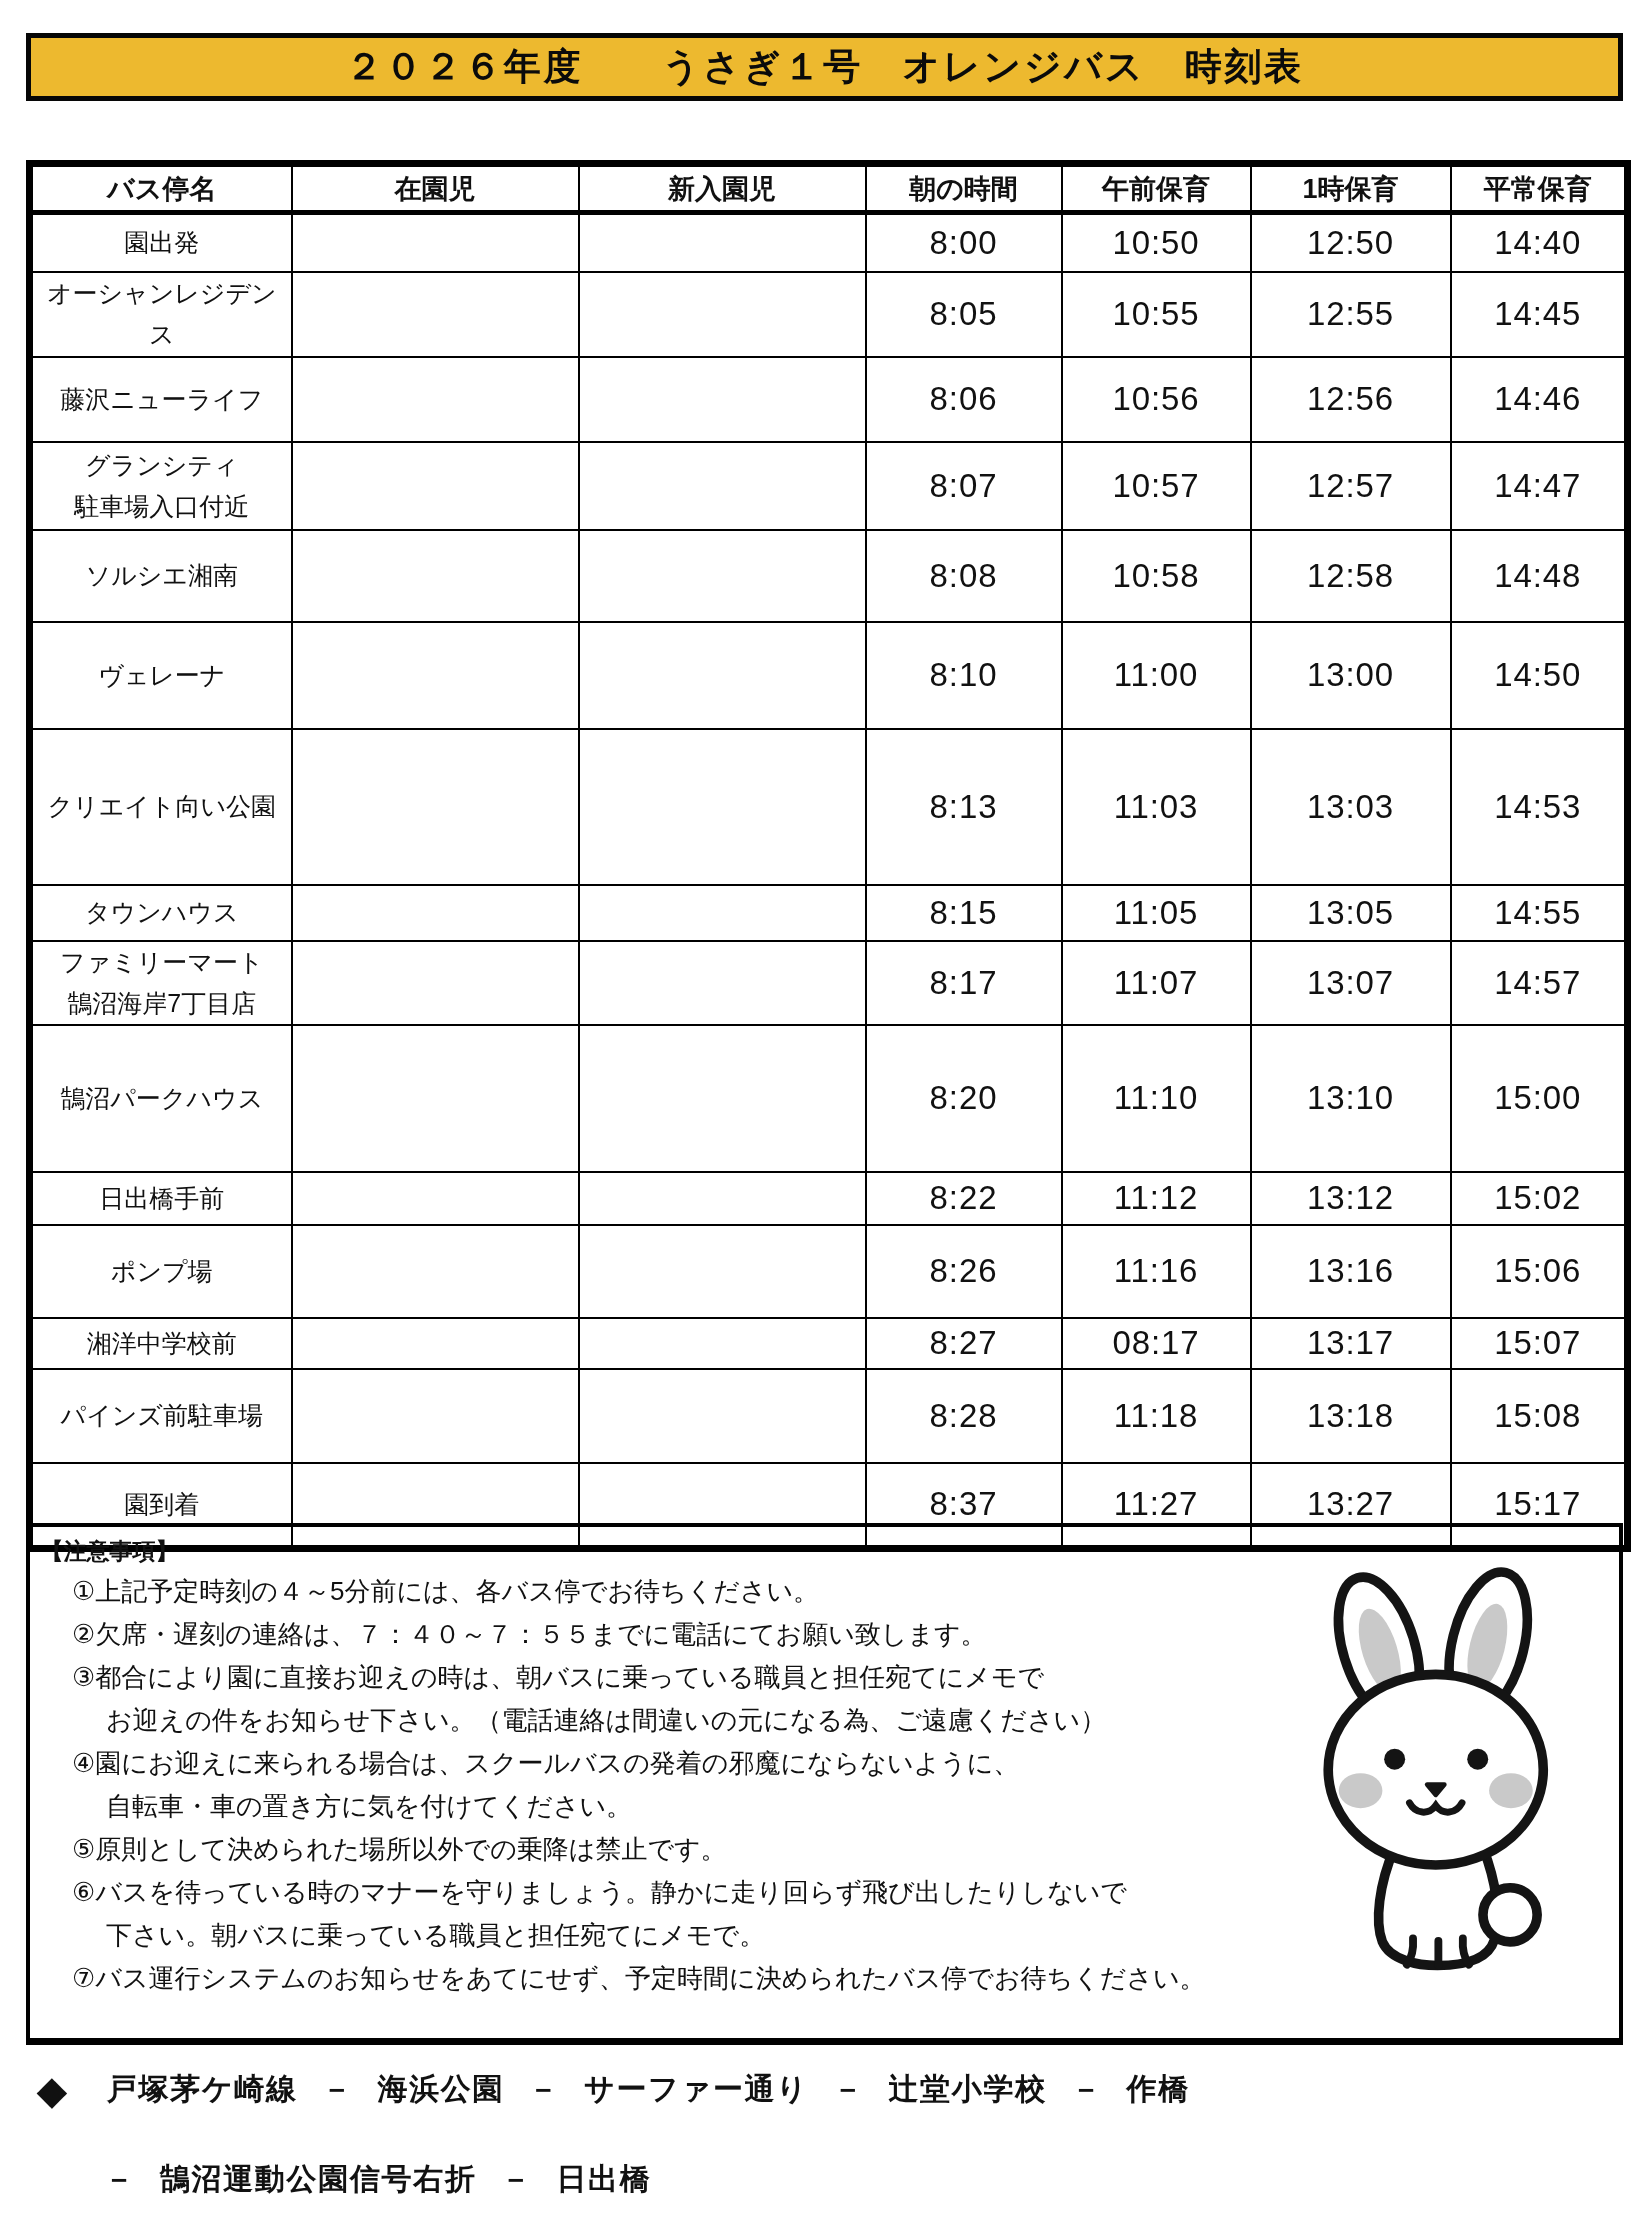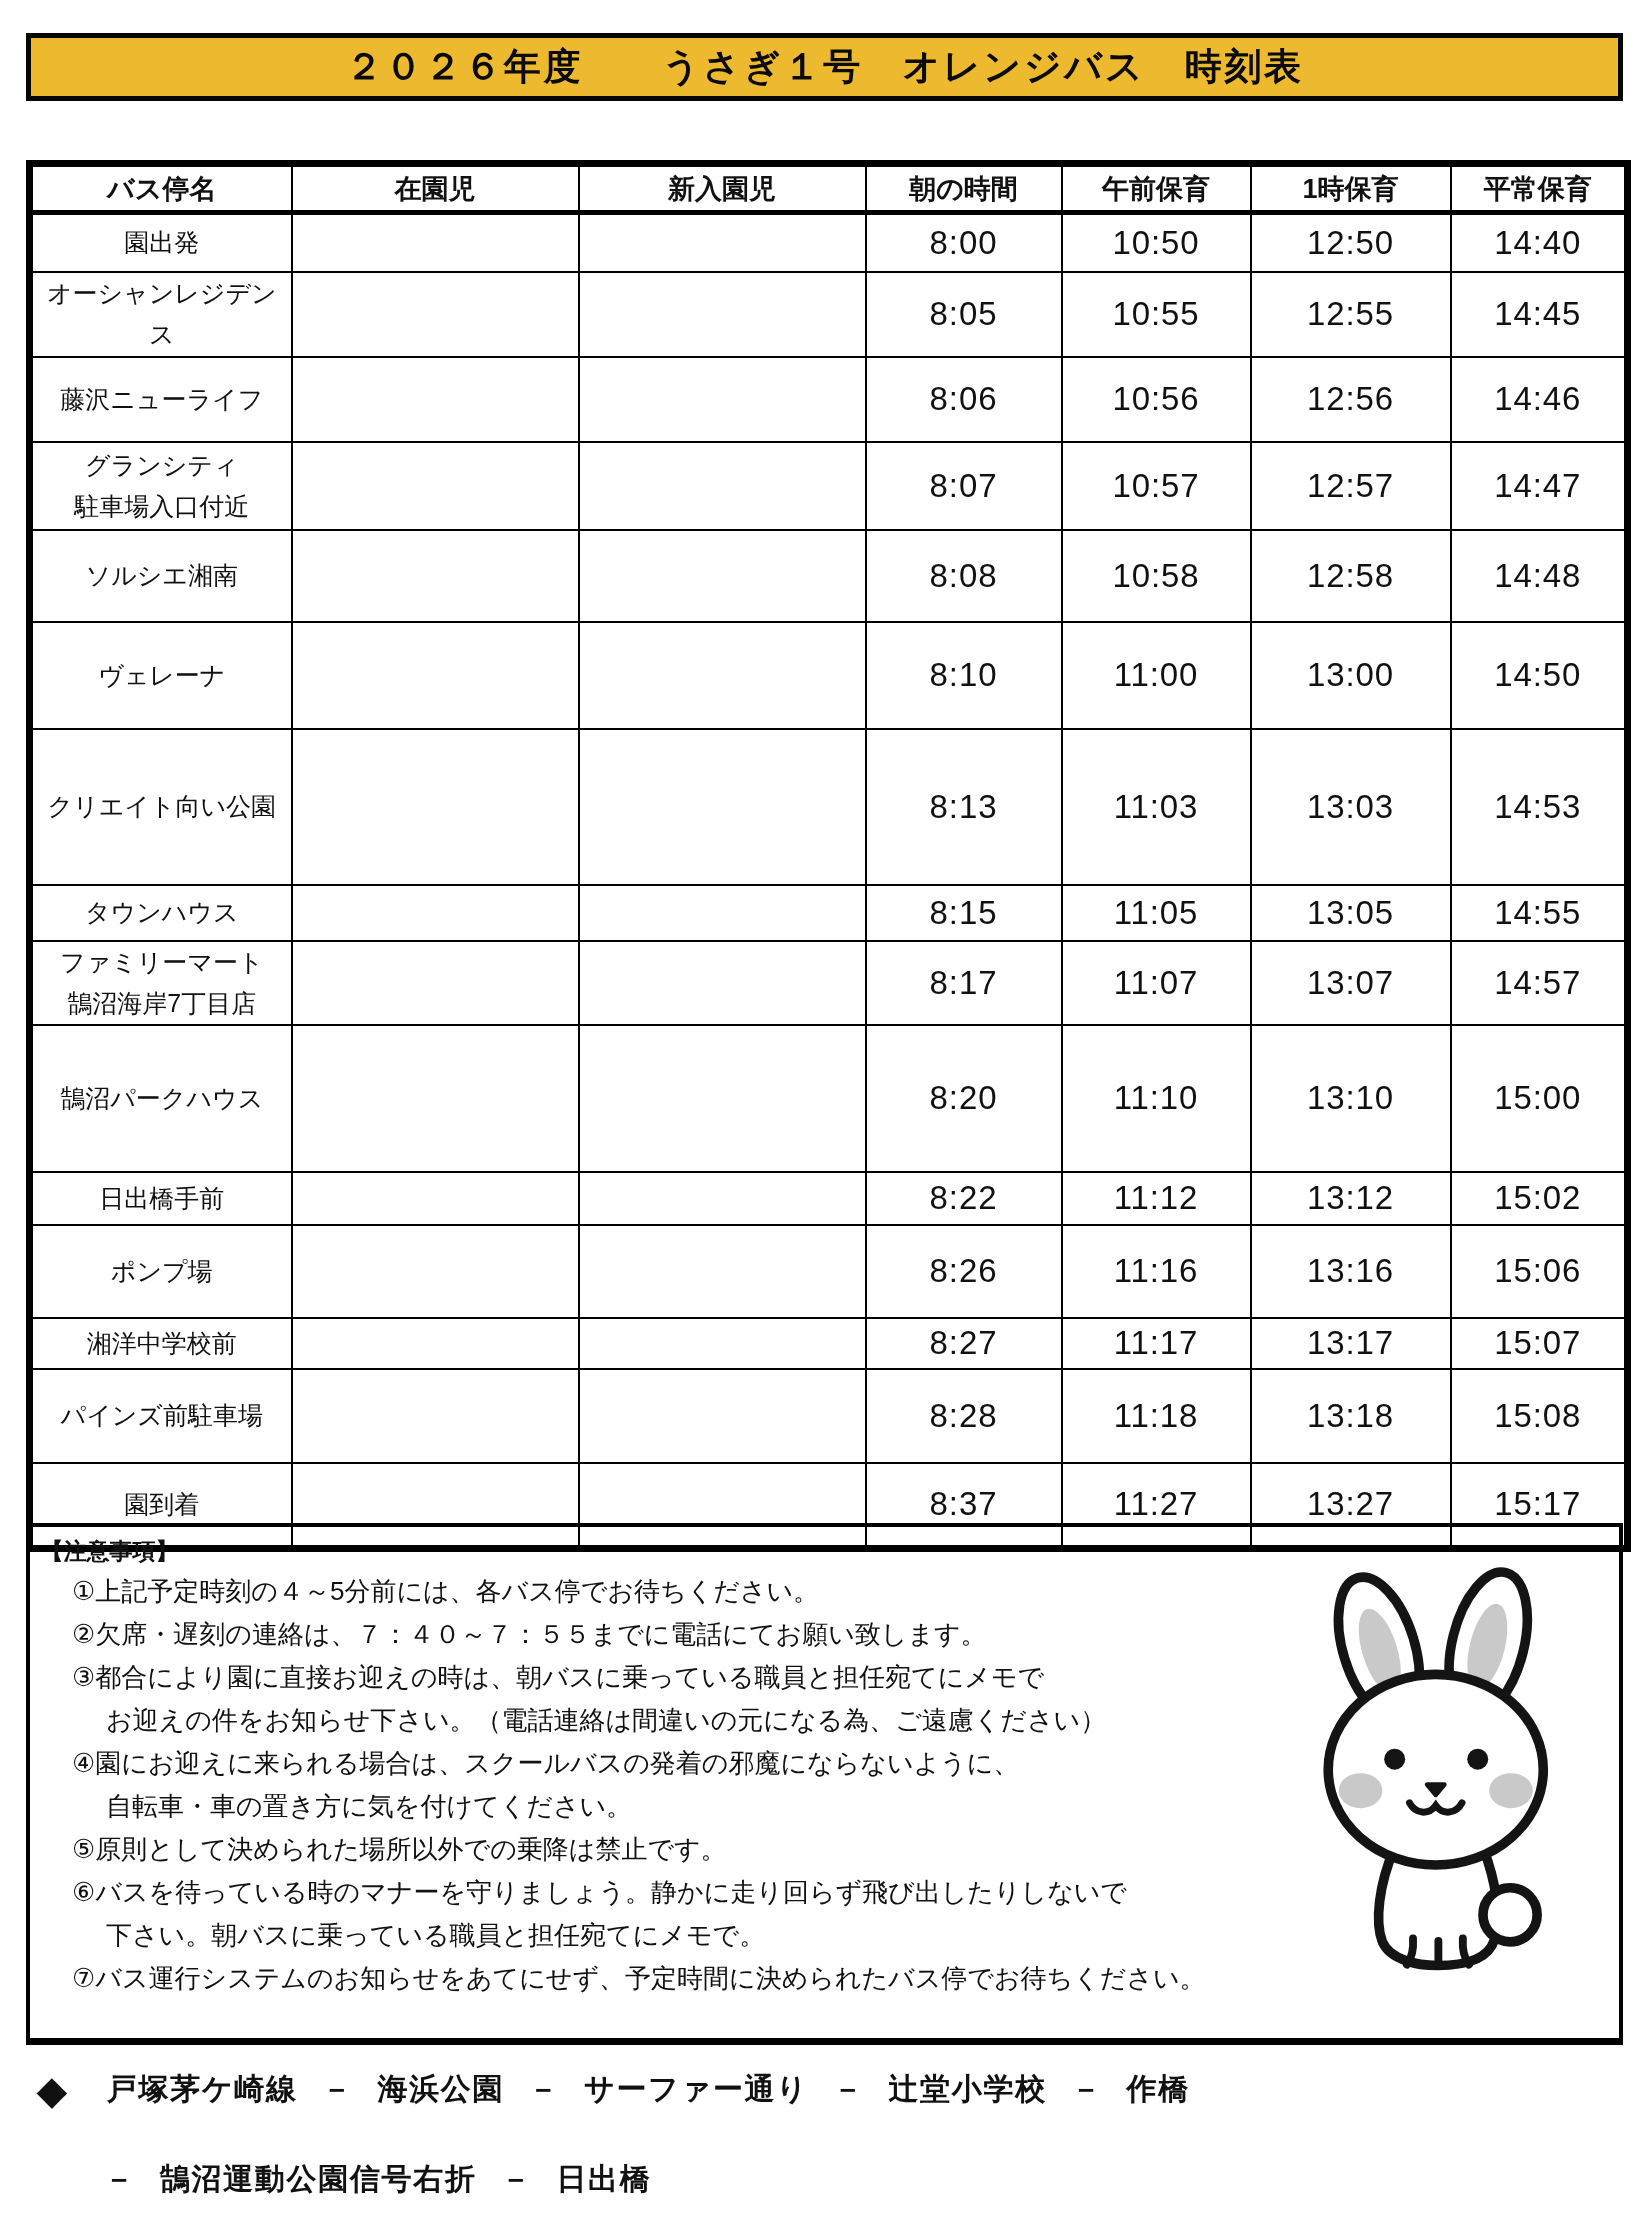--- a/index.html
+++ b/index.html
@@ -230,21 +230,21 @@
           <td class="time">8:26</td>
           <td class="time">11:16</td>
           <td class="time">13:16</td>
           <td class="time">15:06</td>
         </tr>
         <tr>
           <td class="stop">湘洋中学校前</td>
           <td></td>
           <td></td>
           <td class="time">8:27</td>
-          <td class="time">11:17</td>
+          <td class="time">08:17</td>
           <td class="time">13:17</td>
           <td class="time">15:07</td>
         </tr>
         <tr>
           <td class="stop">パインズ前駐車場</td>
           <td></td>
           <td></td>
           <td class="time">8:28</td>
           <td class="time">11:18</td>
           <td class="time">13:18</td>

